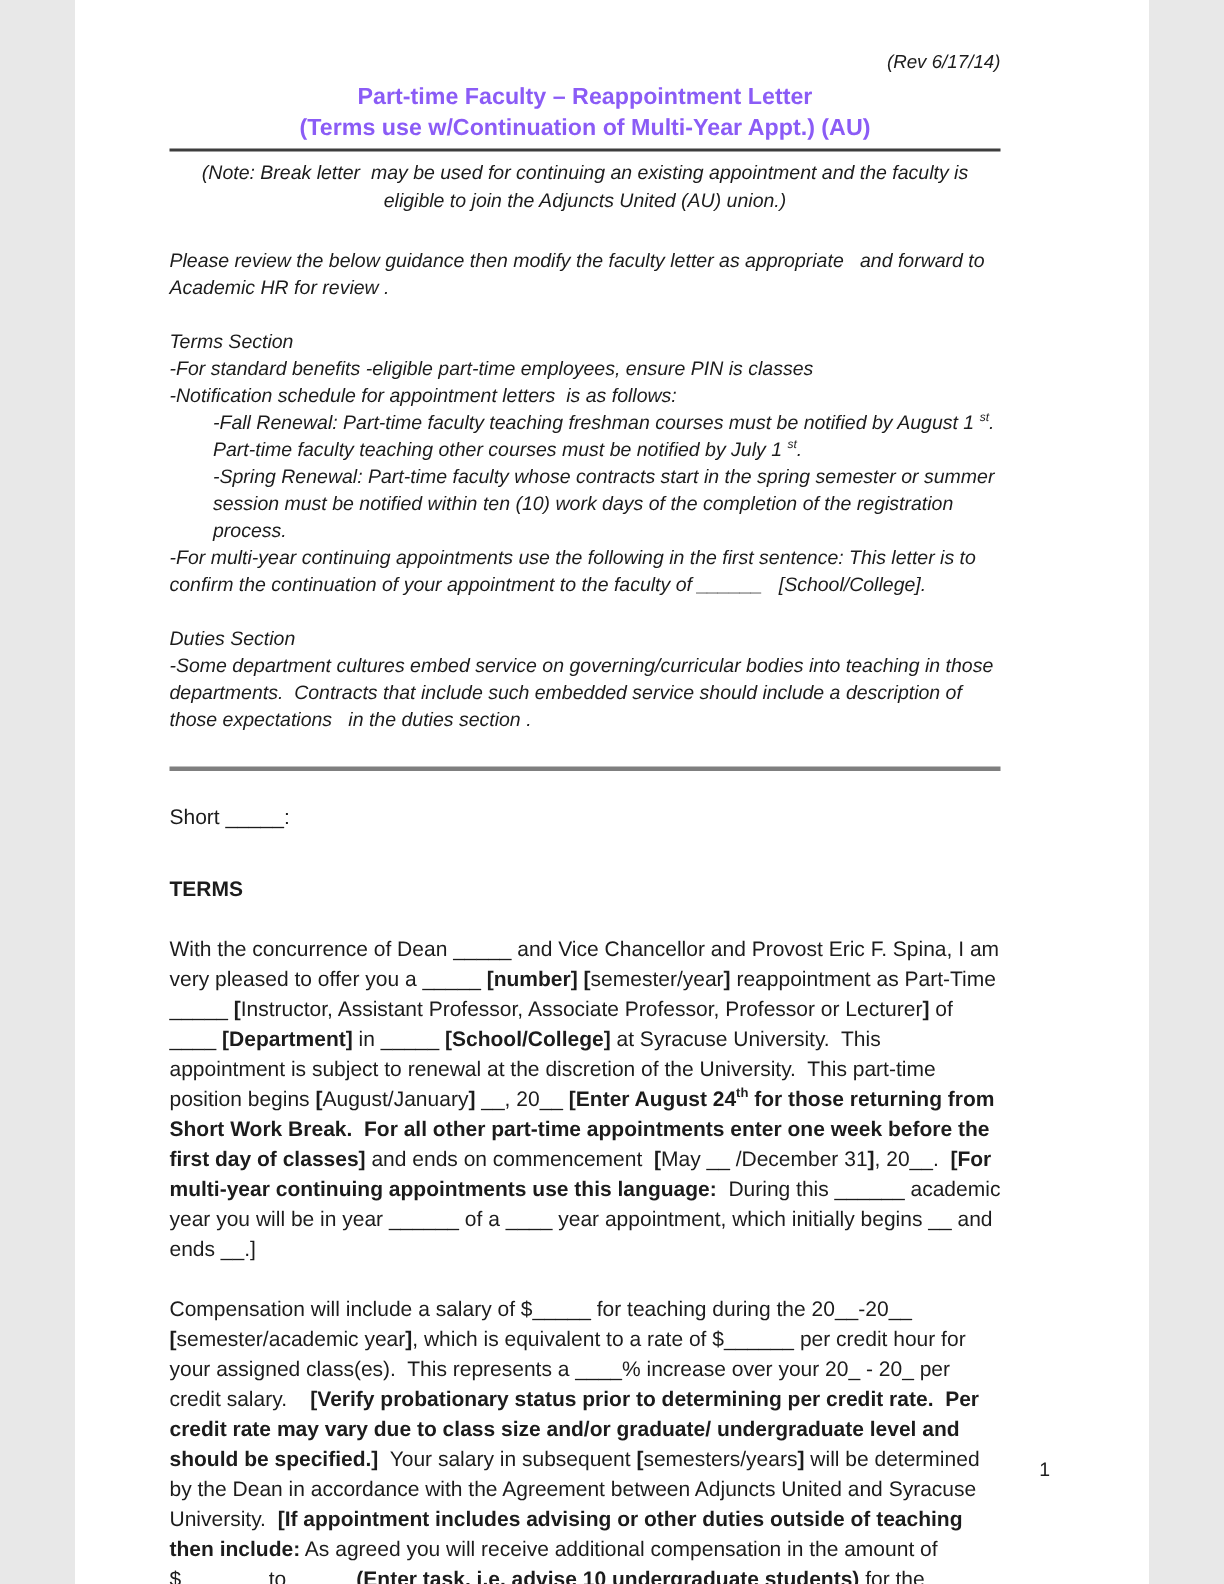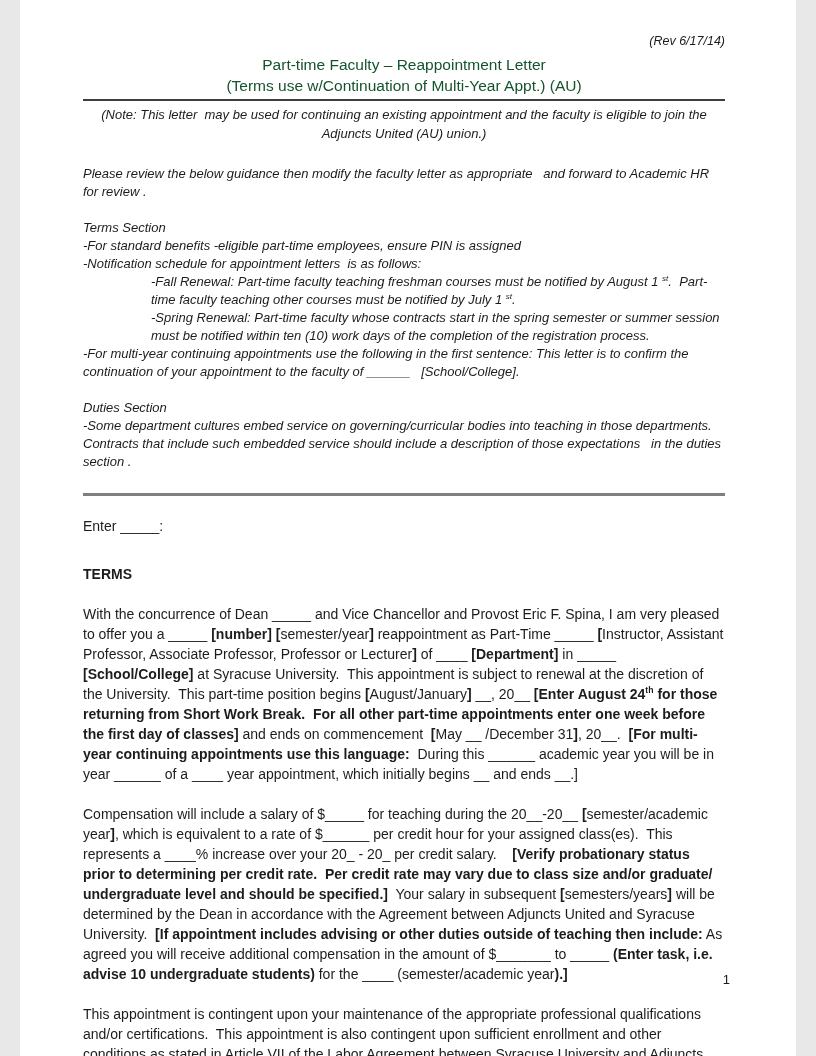--- a/index.html
+++ b/index.html
@@ -1,73 +1,73 @@
 <!DOCTYPE html>
 <html><head>
 <meta charset="utf-8">
 <style>
   html,body{margin:0;padding:0;background:#e8e8e8;}
   .page{
     position:relative;
-    width:776px;height:1056px;
+    width:716px;height:1056px;
     margin:0 auto;
     background:#ffffff;
     font-family:"Liberation Sans",sans-serif;
     color:#1c1c1c;
     box-sizing:border-box;
-    padding:34px 71px 0 63px;
+    padding:34px 99px 0 63px;
     overflow:hidden;
   }
   .rev{font-size:12.5px;font-style:italic;text-align:right;margin:0 0 6px 0;white-space:pre-wrap;}
-  .title{font-size:15.5px;font-weight:normal;text-align:center;line-height:21px;margin:0;color:#14532d;}
+  .title{font-size:15.5px;font-weight:bold;text-align:center;line-height:21px;margin:0;color:#8b5cf6;}
   hr.thin{border:none;border-top:2px solid #3d3d3d;margin:3px 0 4px 0;}
   hr.thick{border:none;border-top:3px solid #7f7f7f;margin:22px 0 0 0;}
   .note{font-style:italic;font-size:13px;line-height:19px;text-align:center;margin:2px 18px 0 18px;white-space:pre-wrap;}
   .g{font-style:italic;font-size:13px;line-height:18px;margin:0;white-space:pre-wrap;}
   .g .b,.bi{font-weight:normal;}
   .gap18{margin-top:18px;}
   .gap22{margin-top:22px;}
-  .indent{margin-left:68px;}
+  .indent{margin-left:29px;}
   .body{font-size:14px;line-height:20px;margin:0;white-space:pre-wrap;}
   .body .b{font-weight:bold;text-align:right;}
   .salutation{margin-top:20px;}
   .terms-head{margin-top:28px;font-weight:bold;}
   .para{margin-top:20px;}
   sup{font-size:0.62em;line-height:0;vertical-align:super;}
   .pagenum{position:absolute;right:66px;top:972px;font-size:13px;}
 </style>
 </head>
 <body>
 
 <div class="page">
 
   <div class="rev">(Rev 6/17/14)</div>
 
   <div class="title">Part-time Faculty – Reappointment Letter</div>
   <div class="title">(Terms use w/Continuation of Multi-Year Appt.) (AU)</div>
 
   <hr class="thin">
 
-  <div class="note">(Note: This letter  may be used for continuing an existing appointment and the faculty is eligible to join the Adjuncts United (AU) union.)</div>
+  <div class="note">(Note: Break letter  may be used for continuing an existing appointment and the faculty is eligible to join the Adjuncts United (AU) union.)</div>
 
   <p class="g bi gap22">Please review the below guidance then modify the faculty letter as appropriate   and forward to Academic HR for review .</p>
 
   <p class="g bi gap18">Terms Section</p>
-  <div class="g"><span>-For standard benefits -eligible part-time employees, ensure PIN is assigned</span></div>
+  <div class="g"><span>-For standard benefits -eligible part-time employees, ensure PIN is classes</span></div>
   <div class="g"><span>-Notification schedule for appointment letters  is as follows:</span></div>
   <div class="g indent"><span>-Fall Renewal: Part-time faculty teaching freshman courses must be notified by August 1 </span><sup>st</sup><span>.  Part-time faculty teaching other courses must be notified by July 1 </span><sup>st</sup><span>.</span></div>
   <div class="g indent"><span>-Spring Renewal: Part-time faculty whose contracts start in the spring semester or summer session must be notified within ten (10) work days of the completion of the registration process.</span></div>
   <div class="g"><span>-For multi-year continuing appointments use the following in the first sentence: This letter is to confirm the continuation of your appointment to the faculty of ______   </span><span class="b">[School/College].</span></div>
 
   <p class="g bi gap18">Duties Section</p>
   <div class="g"><span>-Some department cultures embed service on governing/curricular bodies into teaching in those departments.  Contracts that include such embedded service should include a description of those expectations   in the duties section .</span></div>
 
   <hr class="thick">
 
-  <p class="body salutation">Enter _____:</p>
+  <p class="body salutation">Short _____:</p>
 
   <p class="body terms-head">TERMS</p>
 
   <p class="body para"><span>With the concurrence of Dean _____ and Vice Chancellor and Provost Eric F. Spina, I am very pleased to offer you a _____ </span><span class="b">[number] </span><span class="b">[</span><span>semester/year</span><span class="b">]</span><span> reappointment as Part-Time _____ </span><span class="b">[</span><span>Instructor, Assistant Professor, Associate Professor, Professor or Lecturer</span><span class="b">]</span><span> of ____ </span><span class="b">[Department]</span><span> in _____ </span><span class="b">[School/College]</span><span> at Syracuse University.  This appointment is subject to renewal at the discretion of the University.  This part-time position begins </span><span class="b">[</span><span>August/January</span><span class="b">]</span><span> __, 20__ </span><span class="b">[Enter August 24</span><sup class="b">th</sup><span class="b"> for those returning from Short Work Break.  For all other part-time appointments enter one week before the first day of classes]</span><span> and ends on commencement  </span><span class="b">[</span><span>May __ /December 31</span><span class="b">]</span><span>, 20__.  </span><span class="b">[For multi-year continuing appointments use this language:</span><span>  During this ______ academic year you will be in year ______ of a ____ year appointment, which initially begins __ and ends __.]</span></p>
   <p class="body para"><span>Compensation will include a salary of $_____ for teaching during the 20__-20__ </span><span class="b">[</span><span>semester/academic year</span><span class="b">]</span><span>, which is equivalent to a rate of $______ per credit hour for your assigned class(es).  This represents a ____% increase over your 20_ - 20_ per credit salary.    </span><span class="b">[Verify probationary status prior to determining per credit rate.  Per credit rate may vary due to class size and/or graduate/ undergraduate level and should be specified.]</span><span>  Your salary in subsequent </span><span class="b">[</span><span>semesters/years</span><span class="b">]</span><span> will be determined by the Dean in accordance with the Agreement between Adjuncts United and Syracuse University.  </span><span class="b">[If appointment includes advising or other duties outside of teaching then include:</span><span> As agreed you will receive additional compensation in the amount of $_______ to _____ </span><span class="b">(Enter task, i.e. advise 10 undergraduate students)</span><span> for the ____ (semester/academic year</span><span class="b">).]</span></p>
   <p class="body para"><span>This appointment is contingent upon your maintenance of the appropriate professional qualifications and/or certifications.  This appointment is also contingent upon sufficient enrollment and other conditions as stated in Article VII of the Labor Agreement between Syracuse University and Adjuncts</span></p>
 
   <div class="pagenum">1</div>
 
 </div>

